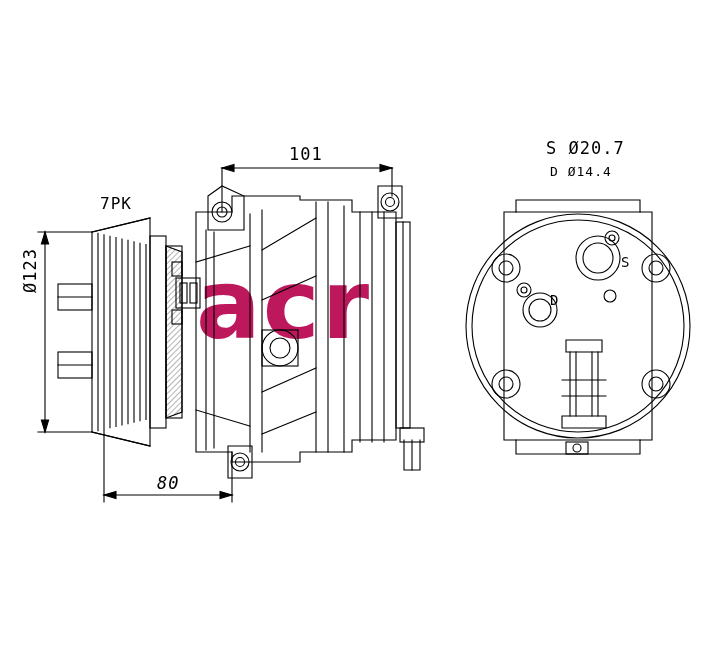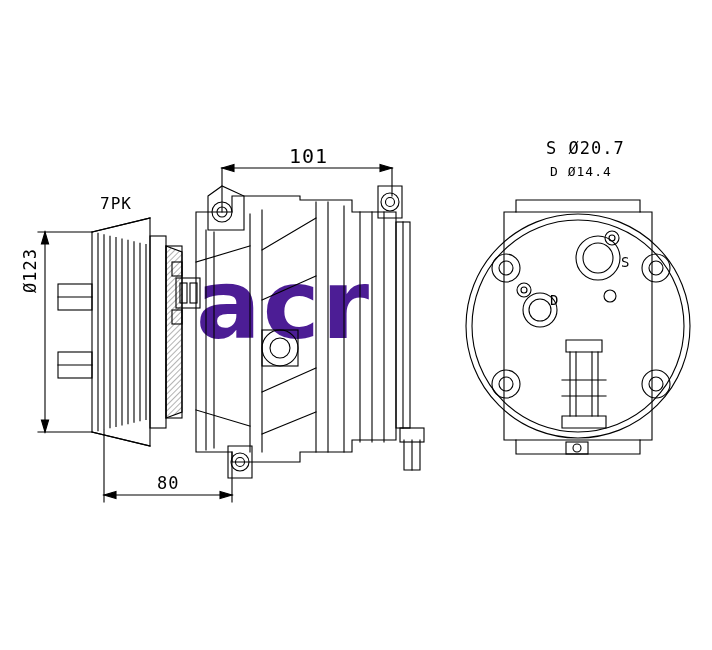--- a/index.html
+++ b/index.html
@@ -1,30 +1,30 @@
 <!DOCTYPE html>
 <html><head>
 <meta charset="utf-8">
 <style>
   html,body{margin:0;padding:0;background:#ffffff;}
   body{width:712px;height:650px;font-family:"DejaVu Sans Mono",monospace;}
   #stage{position:relative;width:712px;height:650px;overflow:hidden;background:#fff;}
   .lbl{position:absolute;color:#000;white-space:nowrap;}
   .mono{font-family:"DejaVu Sans Mono",monospace;}
-  .dim-101{left:289px;top:144px;font-size:20px;letter-spacing:1px;}
-  .dim-80{left:157px;top:473px;font-size:17px;letter-spacing:1px;}
+  .dim-101{left:289px;top:144px;font-size:17px;letter-spacing:1px;}
+  .dim-80{left:157px;top:473px;font-size:17px;letter-spacing:1px;font-style:italic;}
   .dim-123{left:20px;top:293px;font-size:17px;letter-spacing:1px;
            transform:rotate(-90deg);transform-origin:left top;}
   .lbl-7pk{left:100px;top:194px;font-size:16px;letter-spacing:1px;text-align:right;}
   .lbl-s{left:546px;top:138px;font-size:17px;letter-spacing:1px;}
   .lbl-d{left:550px;top:164px;font-size:13px;letter-spacing:1px;}
   .lbl-ext{left:404px;top:487px;font-size:14px;letter-spacing:1.1px;}
   .wm{position:absolute;left:196px;top:250px;width:330px;height:110px;
       font-family:"DejaVu Sans",sans-serif;font-size:96px;font-weight:700;
-      color:#4c1d95;letter-spacing:2px;line-height:110px;}
+      color:#be185d;letter-spacing:2px;line-height:110px;}
   svg{position:absolute;left:0;top:0;}
 </style>
 </head>
 <body>
 
 <div id="stage">
 
   <div class="wm">acr</div>
 
   <svg width="712" height="650" viewBox="0 0 712 650">

